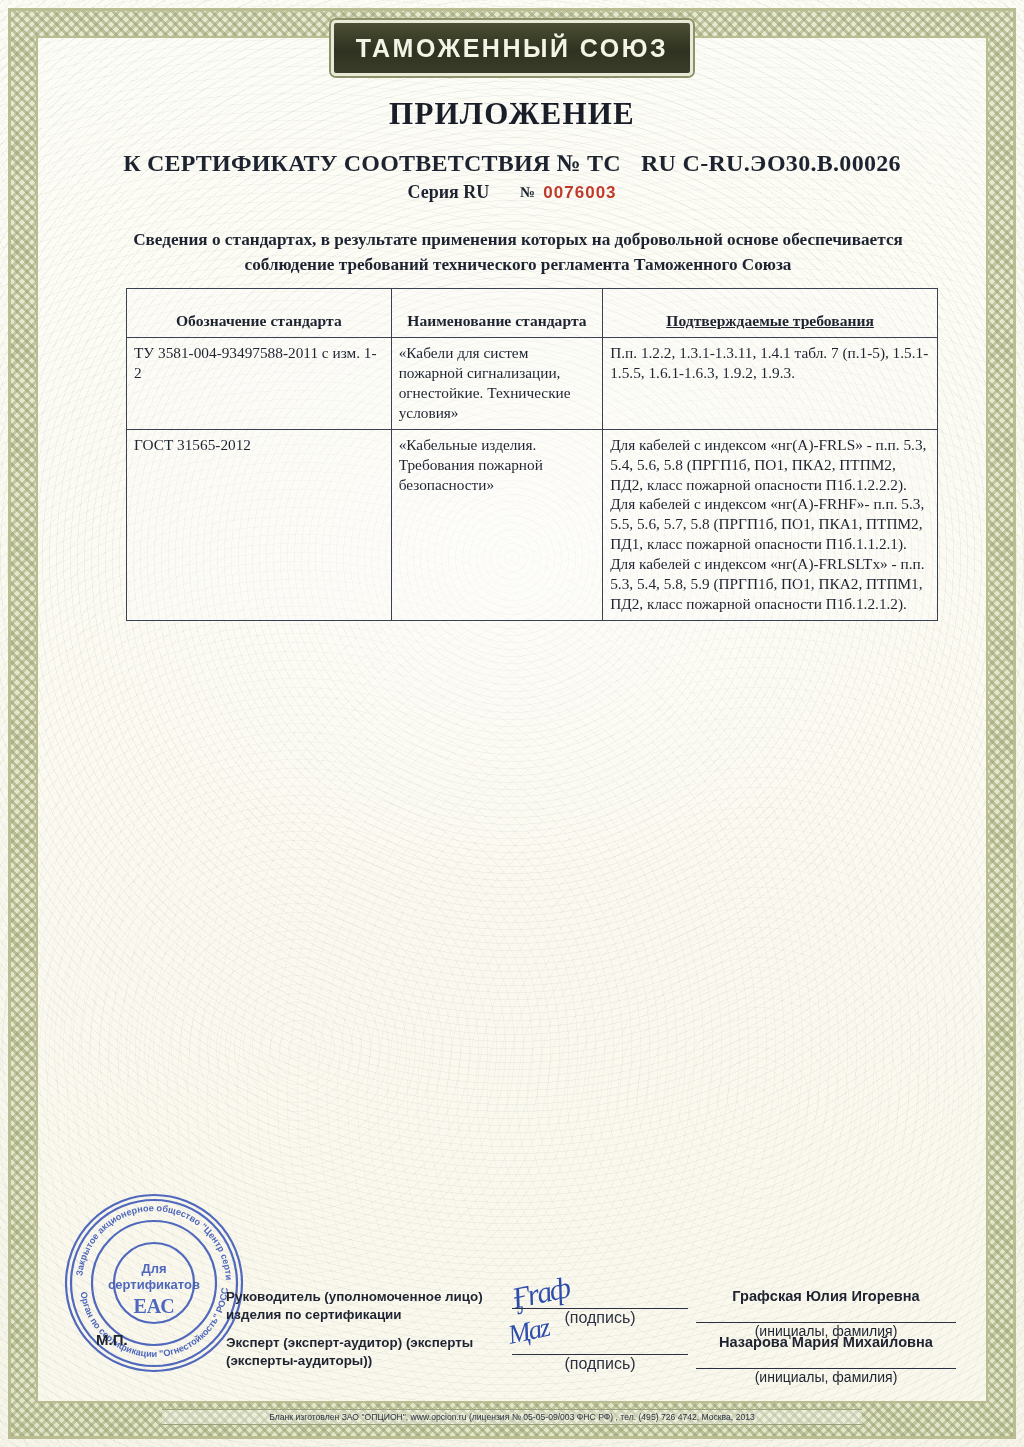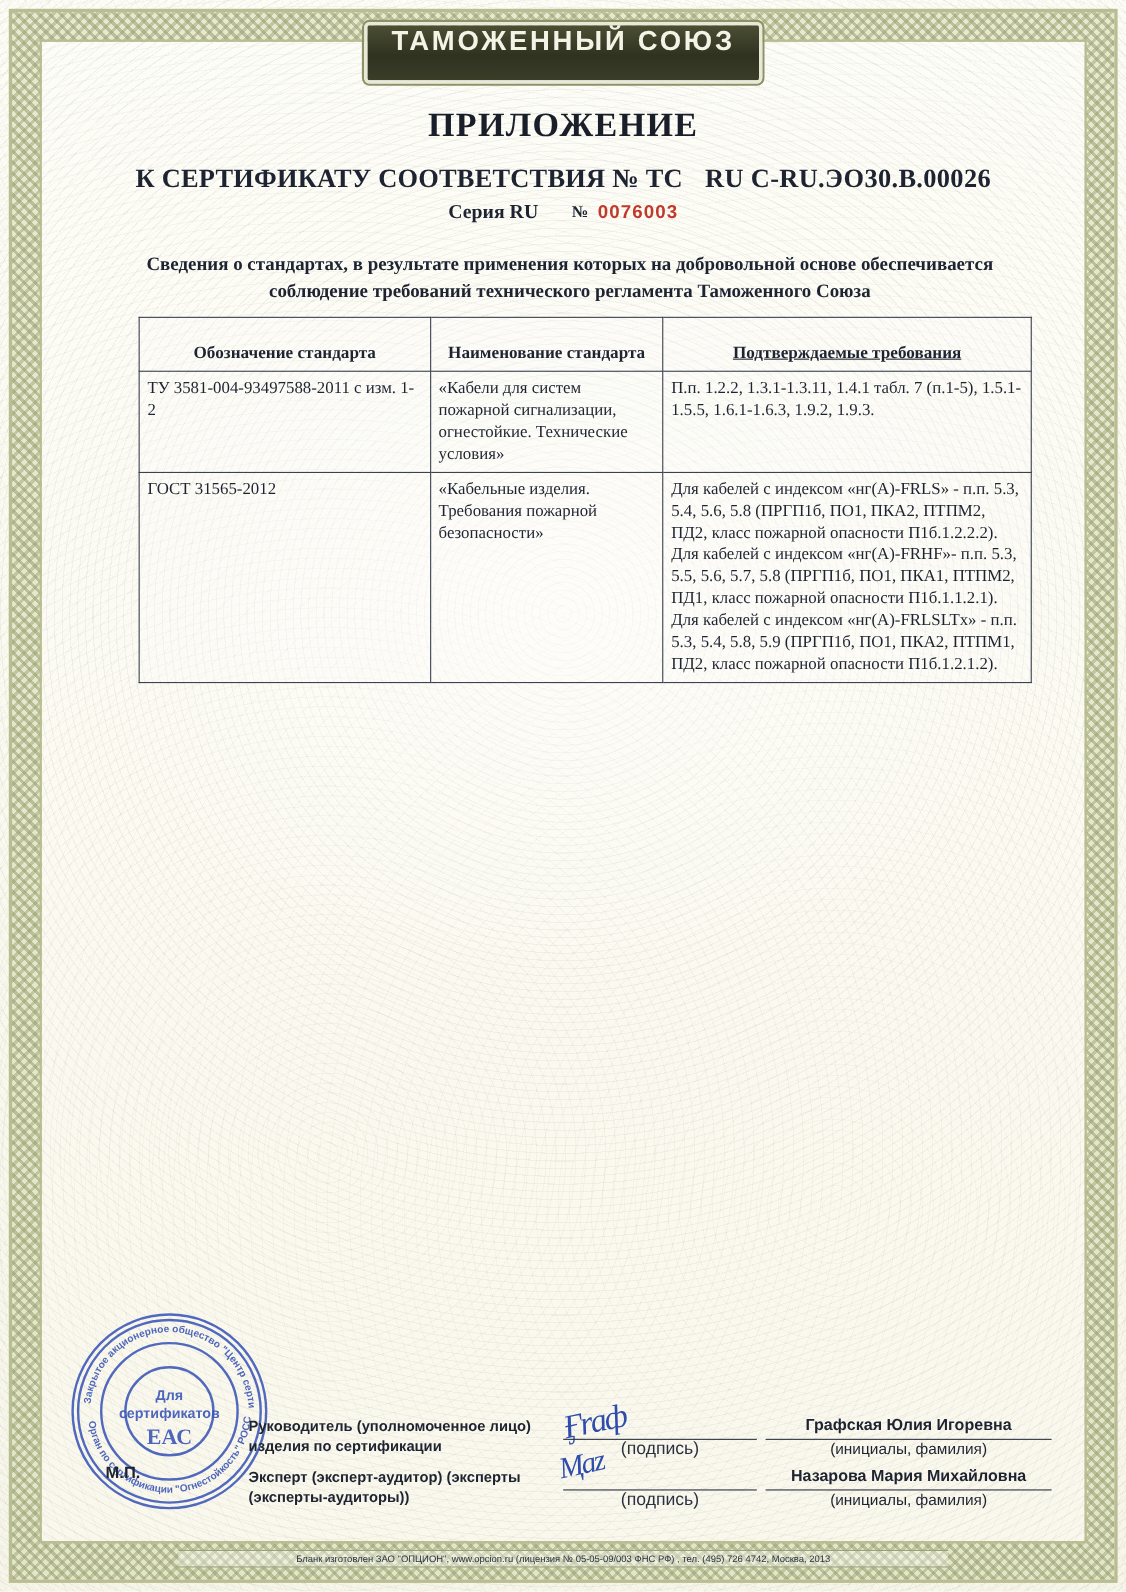--- a/index.html
+++ b/index.html
@@ -67,21 +67,21 @@
     left: 50%;
     transform: translateX(-50%);
     top: 20px;
     width: 356px;
     height: 50px;
     background: linear-gradient(180deg, #4c4f33 0%, #2f3220 55%, #3a3d28 100%);
     border: 3px solid #e8e9d6;
     border-radius: 5px;
     box-shadow: 0 0 0 2px #8e9268;
     display: flex;
-    align-items: flex-start;
+    align-items: center;
     justify-content: center;
   }
   .plaque-text {
     color: #f3f4e6;
     font-family: "Liberation Sans", sans-serif;
     font-weight: bold;
     font-size: 25px;
     letter-spacing: 2.5px;
   }
 
@@ -231,21 +231,21 @@
     position: absolute;
     left: 470px;
     top: 0;
     width: 260px;
     text-align: center;
   }
   .sig-right .name {
     font-size: 14.6px;
     font-weight: bold;
     border-bottom: 1px solid #2b3140;
-    padding-bottom: 4px;
+    padding-bottom: 18px;
   }
   .sig-right .scap {
     font-size: 14px;
   }
   .mp {
     position: absolute;
     left: 96px;
     top: 1331px;
     font-family: "Liberation Sans", sans-serif;
     font-weight: bold;

